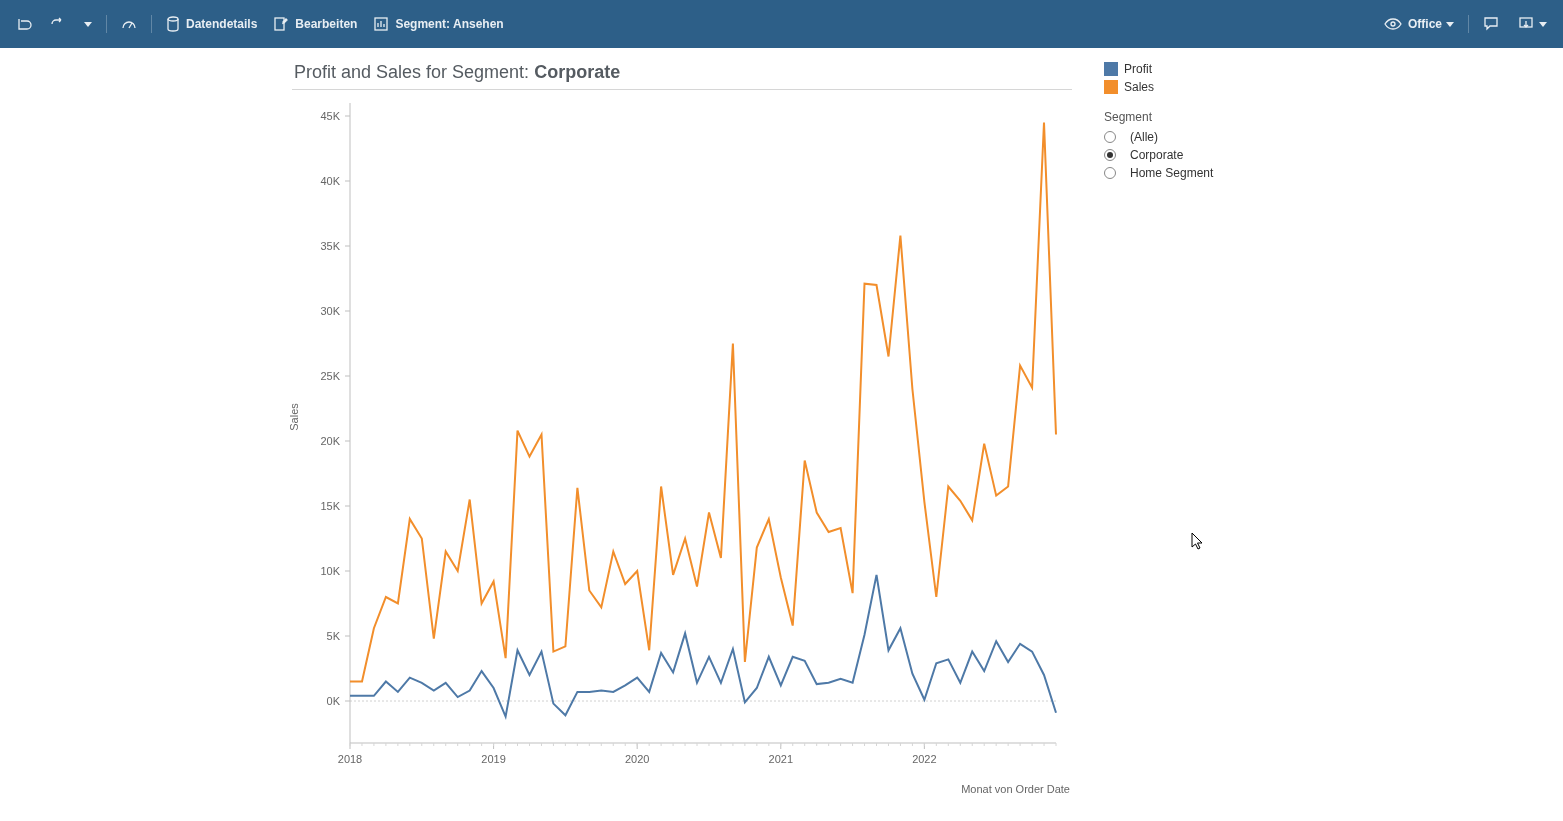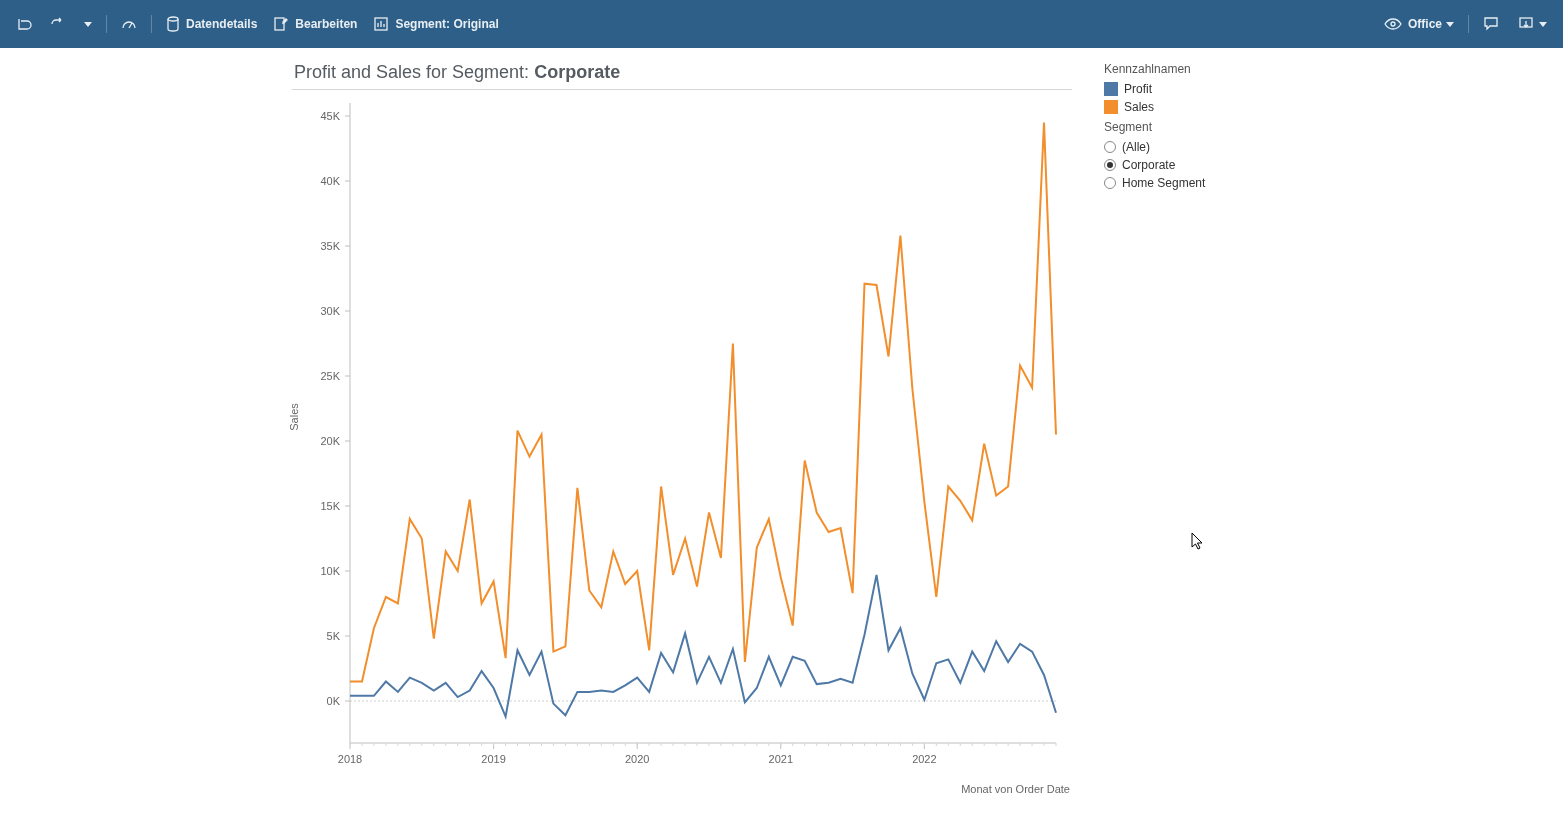--- a/index.html
+++ b/index.html
@@ -108,26 +108,27 @@
   .legend-item {
     display: flex;
     align-items: flex-end;
     margin-bottom: 4px;
     cursor: pointer;
   }
   .legend-swatch {
     width: 14px; height: 14px;
     margin-right: 6px;
   }
-  .filter-block { margin-top: 6px; }
+  .filter-block { margin-top: 16px; }
   .radio-row {
     display: flex;
     align-items: center;
     margin-bottom: 4px;
     cursor: pointer;
+    gap: 8px;
   }
   .radio {
     width: 12px; height: 12px;
     border: 1px solid #888;
     border-radius: 50%;
     margin-right: 6px;
     display: flex;
     align-items: center;
     justify-content: center;
     box-sizing: border-box;
@@ -183,21 +184,21 @@
         <rect x="2" y="2" width="9" height="12"></rect>
         <path d="m10 6 3-3 1 1-3 3-1 .3.3-1Z" fill="#e8eef3"></path>
       </svg>
     <span class="tb-label">Bearbeiten</span>
   </div>
   <div class="tb-btn">
     <svg width="16" height="16" viewBox="0 0 16 16" fill="none" stroke="#e8eef3" stroke-width="1.3">
         <rect x="2" y="2" width="12" height="12"></rect>
         <path d="M5 11V7m3 4V5m3 6V8"></path>
       </svg>
-    <span class="tb-label"><span>Segment:</span> <span>Original</span></span>
+    <span class="tb-label"><span>Segment:</span> <span>Ansehen</span></span>
   </div>
 
   <div class="spacer"></div>
 
   <div class="tb-btn">
     <svg width="18" height="14" viewBox="0 0 18 14" fill="none" stroke="#e8eef3" stroke-width="1.3">
         <path d="M1 7s3-5 8-5 8 5 8 5-3 5-8 5-8-5-8-5Z"></path>
         <circle cx="9" cy="7" r="2"></circle>
       </svg>
     <span class="tb-label">Office</span>
@@ -327,21 +328,20 @@
             <line x1="694.0338983050848" y1="640" x2="694.0338983050848" y2="643" stroke="#d6d6d6"></line>
             <line x1="706" y1="640" x2="706" y2="643" stroke="#d6d6d6"></line>
             <path d="M0.0 578.5 L12.0 578.5 L23.9 525.2 L35.9 494.0 L47.9 500.5 L59.8 416.0 L71.8 435.5 L83.8 535.6 L95.7 448.5 L107.7 468.0 L119.7 396.5 L131.6 500.5 L143.6 478.4 L155.6 555.1 L167.5 327.6 L179.5 353.6 L191.5 331.5 L203.4 548.6 L215.4 543.4 L227.4 384.8 L239.3 487.5 L251.3 504.4 L263.3 448.5 L275.2 481.0 L287.2 468.0 L299.2 547.3 L311.1 383.5 L323.1 471.9 L335.1 435.5 L347.0 483.6 L359.0 409.5 L370.9 455.0 L382.9 240.5 L394.9 559.0 L406.8 444.6 L418.8 416.0 L430.8 474.5 L442.7 522.6 L454.7 357.5 L466.7 409.5 L478.6 429.0 L490.6 425.1 L502.6 490.1 L514.5 180.7 L526.5 182.0 L538.5 253.5 L550.4 132.6 L562.4 286.0 L574.4 399.1 L586.3 494.0 L598.3 383.5 L610.3 397.8 L622.2 417.3 L634.2 340.6 L646.2 392.6 L658.1 383.5 L670.1 262.6 L682.1 284.7 L694.0 19.5 L706.0 331.5 " fill="none" stroke="#f28e2b" stroke-width="2"></path>
             <path d="M0.0 592.8 L12.0 592.8 L23.9 592.8 L35.9 578.5 L47.9 588.9 L59.8 574.6 L71.8 579.8 L83.8 587.6 L95.7 579.8 L107.7 594.1 L119.7 587.6 L131.6 568.1 L143.6 585.0 L155.6 613.6 L167.5 547.3 L179.5 572.0 L191.5 548.6 L203.4 600.6 L215.4 612.3 L227.4 588.9 L239.3 588.9 L251.3 587.6 L263.3 588.9 L275.2 582.4 L287.2 574.6 L299.2 588.9 L311.1 549.9 L323.1 569.4 L335.1 530.4 L347.0 579.8 L359.0 553.8 L370.9 579.8 L382.9 546.0 L394.9 599.3 L406.8 585.0 L418.8 553.8 L430.8 582.4 L442.7 553.8 L454.7 557.7 L466.7 581.1 L478.6 579.8 L490.6 575.9 L502.6 579.8 L514.5 531.7 L526.5 471.9 L538.5 547.3 L550.4 525.2 L562.4 570.7 L574.4 596.7 L586.3 560.3 L598.3 556.4 L610.3 579.8 L622.2 548.6 L634.2 568.1 L646.2 538.2 L658.1 559.0 L670.1 540.8 L682.1 548.6 L694.0 572.0 L706.0 609.7 " fill="none" stroke="#4e79a7" stroke-width="2"></path>
           </g>
       </svg>
     </div>
   </div>
 
   <div class="side">
-    <div class="side-title">Kennzahlnamen</div>
     <div id="legend-list">
         <div class="legend-item">
           <div class="legend-swatch" style="background: rgb(78, 121, 167);"></div>
           <span>Profit</span>
         </div>
         <div class="legend-item">
           <div class="legend-swatch" style="background: rgb(242, 142, 43);"></div>
           <span>Sales</span>
         </div>
       </div>

